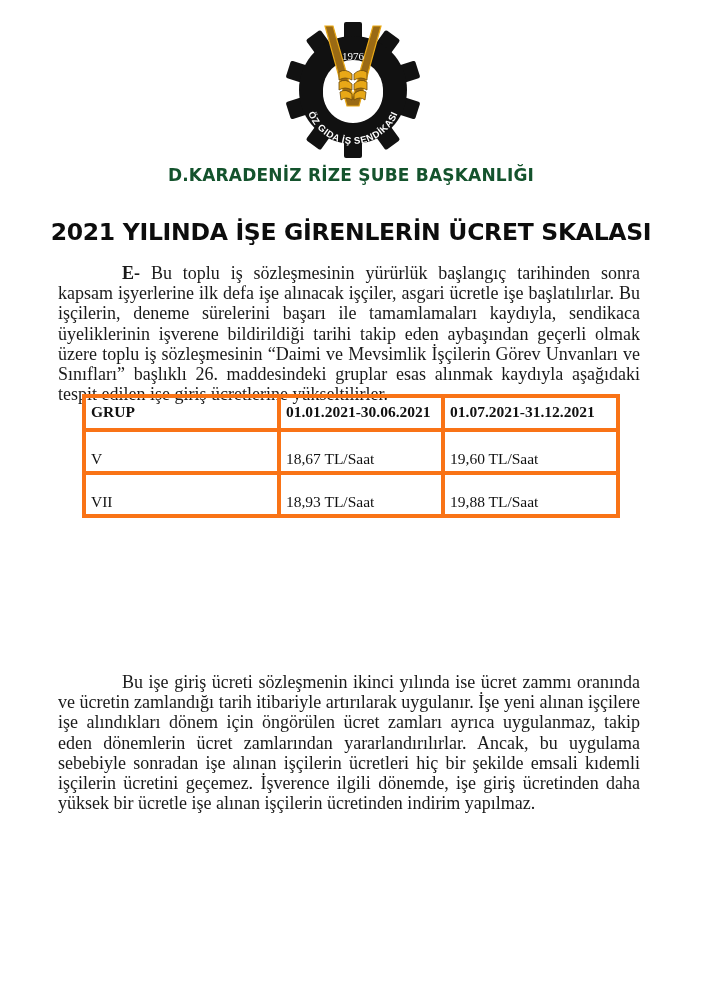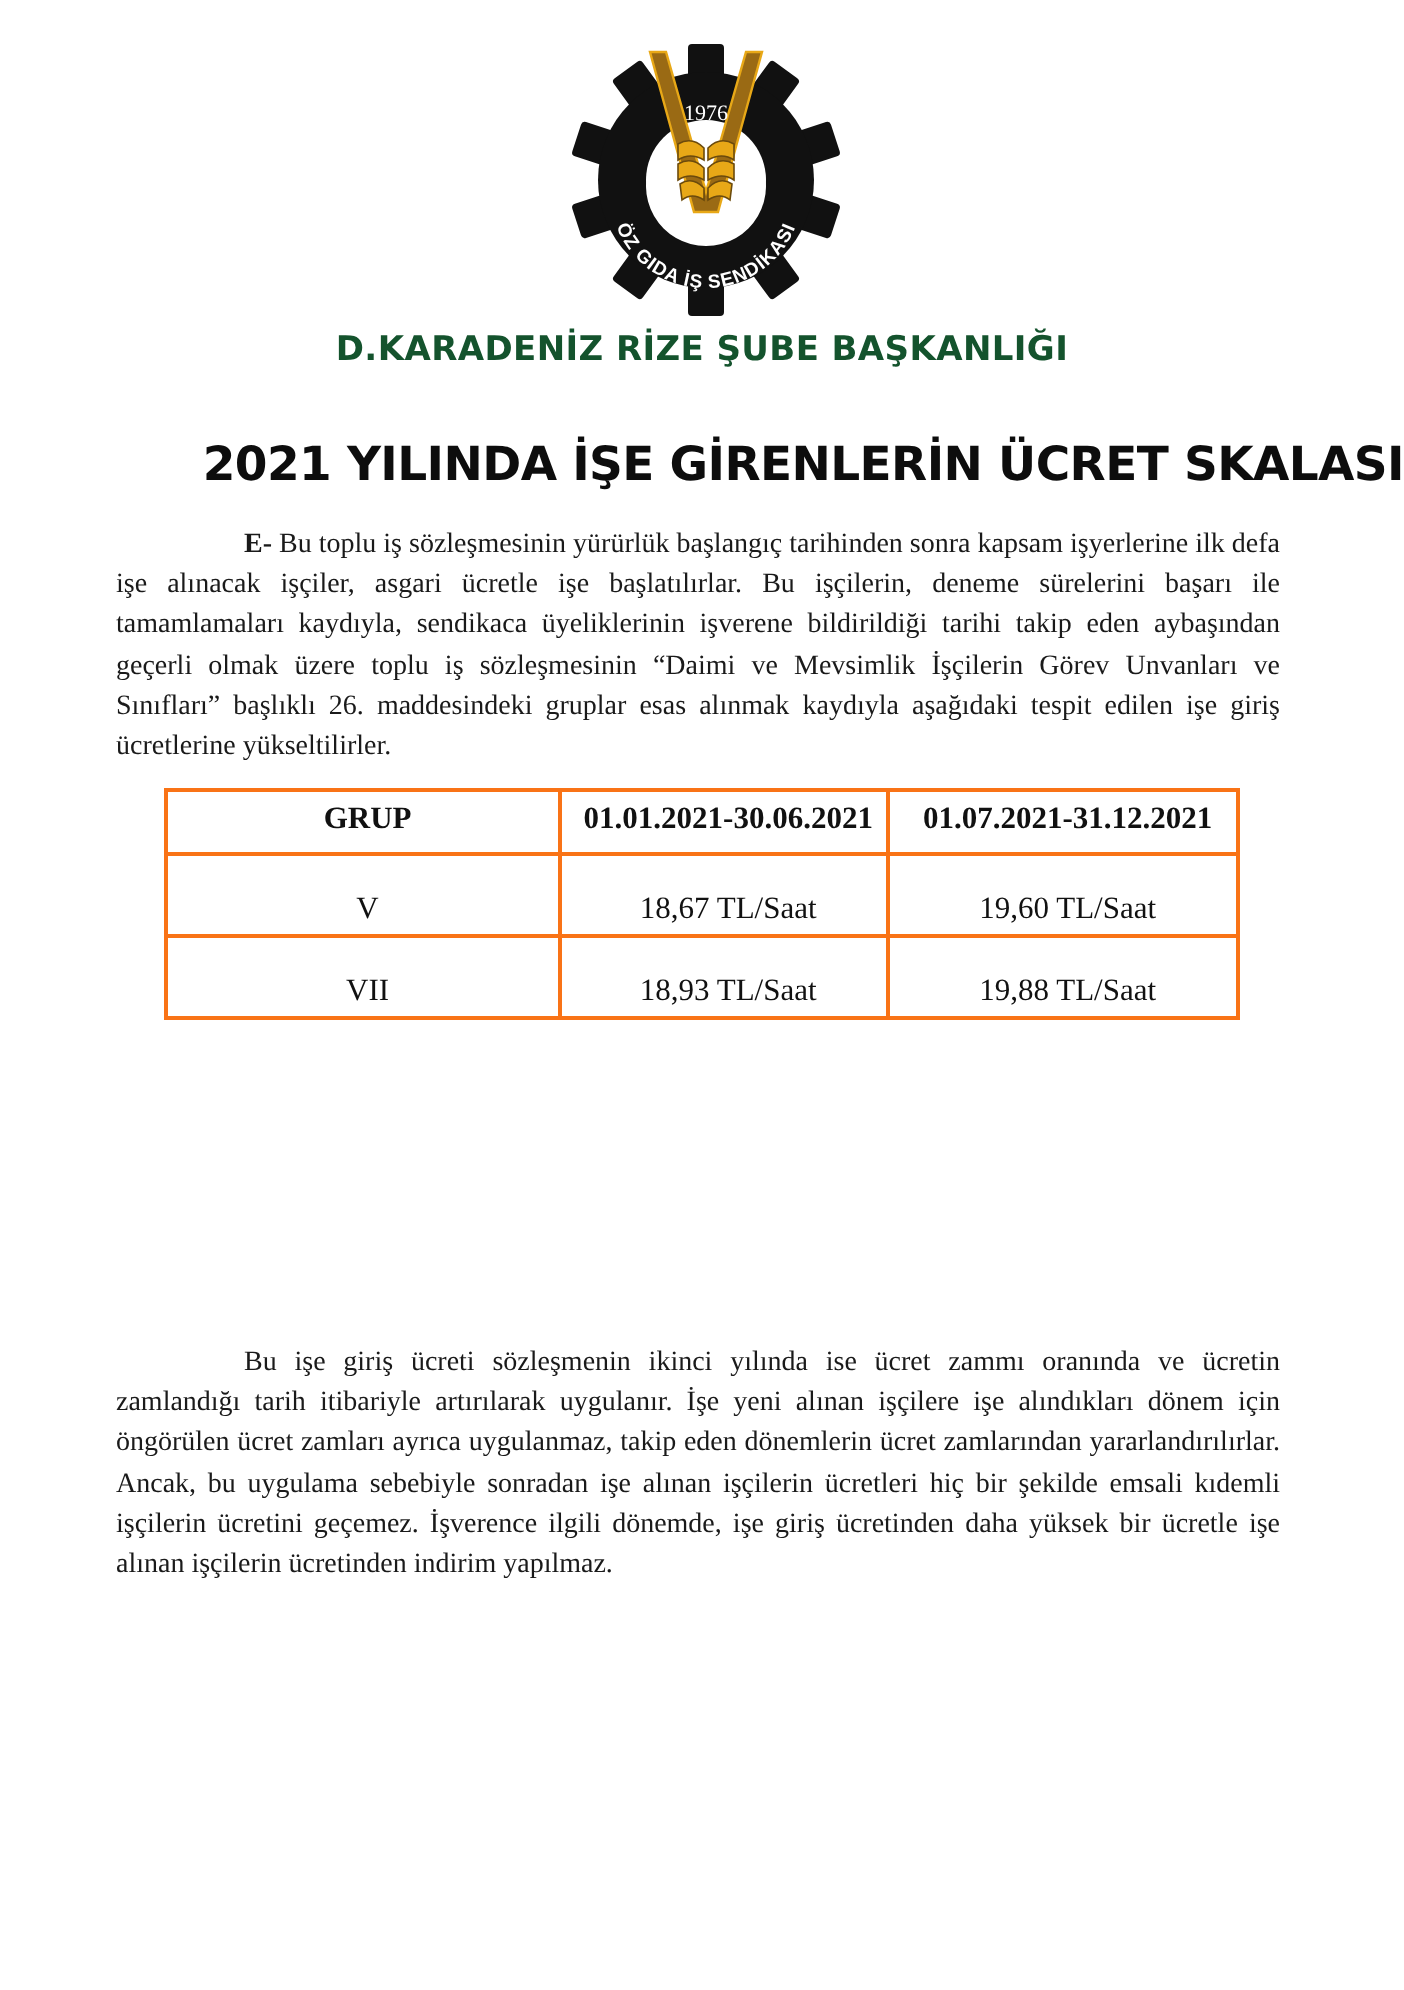--- a/index.html
+++ b/index.html
@@ -1,30 +1,30 @@
 <!DOCTYPE html>
 <html><head>
   <meta charset="utf-8">
   <style>
     html, body { margin: 0; padding: 0; background: #ffffff; }
     body { width: 702px; height: 995px; position: relative; overflow: hidden; color: #111; }
     .logo { position: absolute; left: 283px; top: 18px; width: 140px; height: 140px; }
     .branch { position: absolute; left: 0; width: 702px; top: 165px; text-align: center;
       font-family: "DejaVu Sans", sans-serif; font-weight: bold; font-size: 17px; color: #14532d; letter-spacing: 0.2px; }
-    .title { position: absolute; left: 0; width: 702px; top: 218px; text-align: right;
+    .title { position: absolute; left: 0; width: 702px; top: 218px; text-align: center;
       font-family: "DejaVu Sans", sans-serif; font-weight: bold; font-size: 23.5px; color: #0d0d0d; letter-spacing: -0.3px; }
     .para { position: absolute; left: 58px; width: 582px; font-family: "Liberation Serif", serif;
-      font-size: 14px; line-height: 20.2px; text-align: justify; color: #1a1a1a; }
+      font-size: 18px; line-height: 20.2px; text-align: justify; color: #1a1a1a; }
     .para1 { top: 263px; }
     .para2 { top: 640px; margin-top: 32px; }
     .para .lead { font-weight: bold; }
     .indent { display: inline-block; width: 64px; }
     table.wages { position: absolute; left: 82px; top: 394px; width: 538px; border-collapse: collapse;
       font-family: "Liberation Serif", serif; font-size: 15.5px; color: #111; }
-    table.wages th, table.wages td { border: 2px solid #f97316; padding: 0 0 3px 5px; text-align: center; vertical-align: bottom; }
+    table.wages th, table.wages td { border: 4px solid #f97316; padding: 0 0 3px 5px; text-align: left; vertical-align: bottom; }
     table.wages th { height: 28px; font-weight: bold; vertical-align: middle; padding-bottom: 2px; }
     table.wages td { height: 36px; }
     table.wages td.roman { font-family: "Liberation Serif", serif; }
     .col1 { width: 200px; } .col2 { width: 163px; } .col3 { width: 175px; }
   </style>
 </head>
 <body>
 
 <div class="logo">
   <svg viewBox="0 0 140 140" width="140" height="140">

